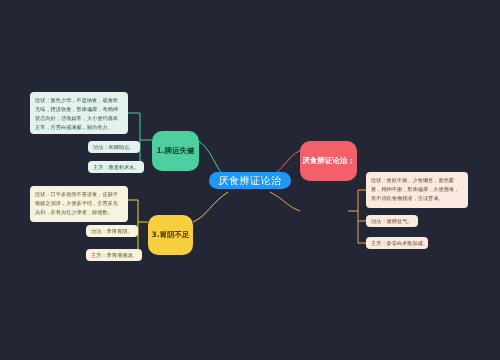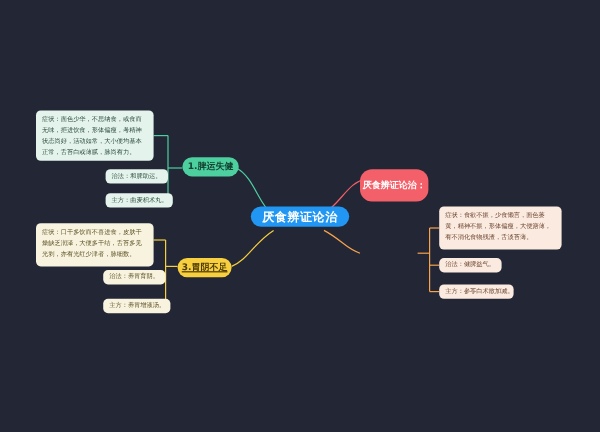--- a/index.html
+++ b/index.html
@@ -14,28 +14,28 @@
 
   .node{position:absolute;box-sizing:border-box;}
 
   
   .central{
     background:#2196f3;color:#ffffff;
     border-radius:14px;
     font-size:10px;letter-spacing:.5px;
     display:flex;align-items:center;justify-content:center;
     padding:6px 12px;white-space:nowrap;
-    font-weight:700;
+    font-weight:400;
   }
   
   .branch{
     border-radius:10px;
     font-size:7.5px;
     display:flex;align-items:center;justify-content:center;
-    padding:8px 9px;white-space:nowrap;
+    padding:20px 9px;white-space:nowrap;
     font-weight:600;
   }
   .branch.green{background:#4ecfa0;color:#124231;}
   .branch.red{background:#f4606a;color:#ffffff;}
   .branch.orange{background:#f6a34b;color:#5a3206;}
   .branch.yellow{background:#f7cf3f;color:#4d3b04;}
 
   
   .leaf{
     border-radius:4px;
@@ -111,21 +111,21 @@
   <div class="node leaf orange" style="left:366px;top:172px;width:102px;height:36px;">
     <span>症状：食欲不振，少食懒言，面色萎黄，精神不振，形体偏瘦，大便溏薄，有不消化食物残渣，舌淡苔薄。</span>
   </div>
   <div class="node leaf orange one-line" style="left:366px;top:215px;width:52px;height:12px;">
     <span>治法：健脾益气。</span>
   </div>
   <div class="node leaf orange one-line" style="left:366px;top:237px;width:62px;height:12px;">
     <span>主方：参苓白术散加减。</span>
   </div>
 
-  <div class="node branch yellow" style="left:148px;top:215px;width:45px;height:15px;text-decoration:underline;">
+  <div class="node branch yellow" style="left:148px;top:215px;width:45px;height:15px;">
     <span>3.胃阴不足</span>
   </div>
   <div class="node leaf yellow" style="left:30px;top:186px;width:98px;height:36px;">
     <span>症状：口干多饮而不喜进食，皮肤干燥缺乏润泽，大便多干结，舌苔多见光剥，亦有光红少津者，脉细数。</span>
   </div>
   <div class="node leaf yellow one-line" style="left:86px;top:225px;width:52px;height:12px;">
     <span>治法：养胃育阴。</span>
   </div>
   <div class="node leaf yellow one-line" style="left:86px;top:249px;width:56px;height:12px;">
     <span>主方：养胃增液汤。</span>

